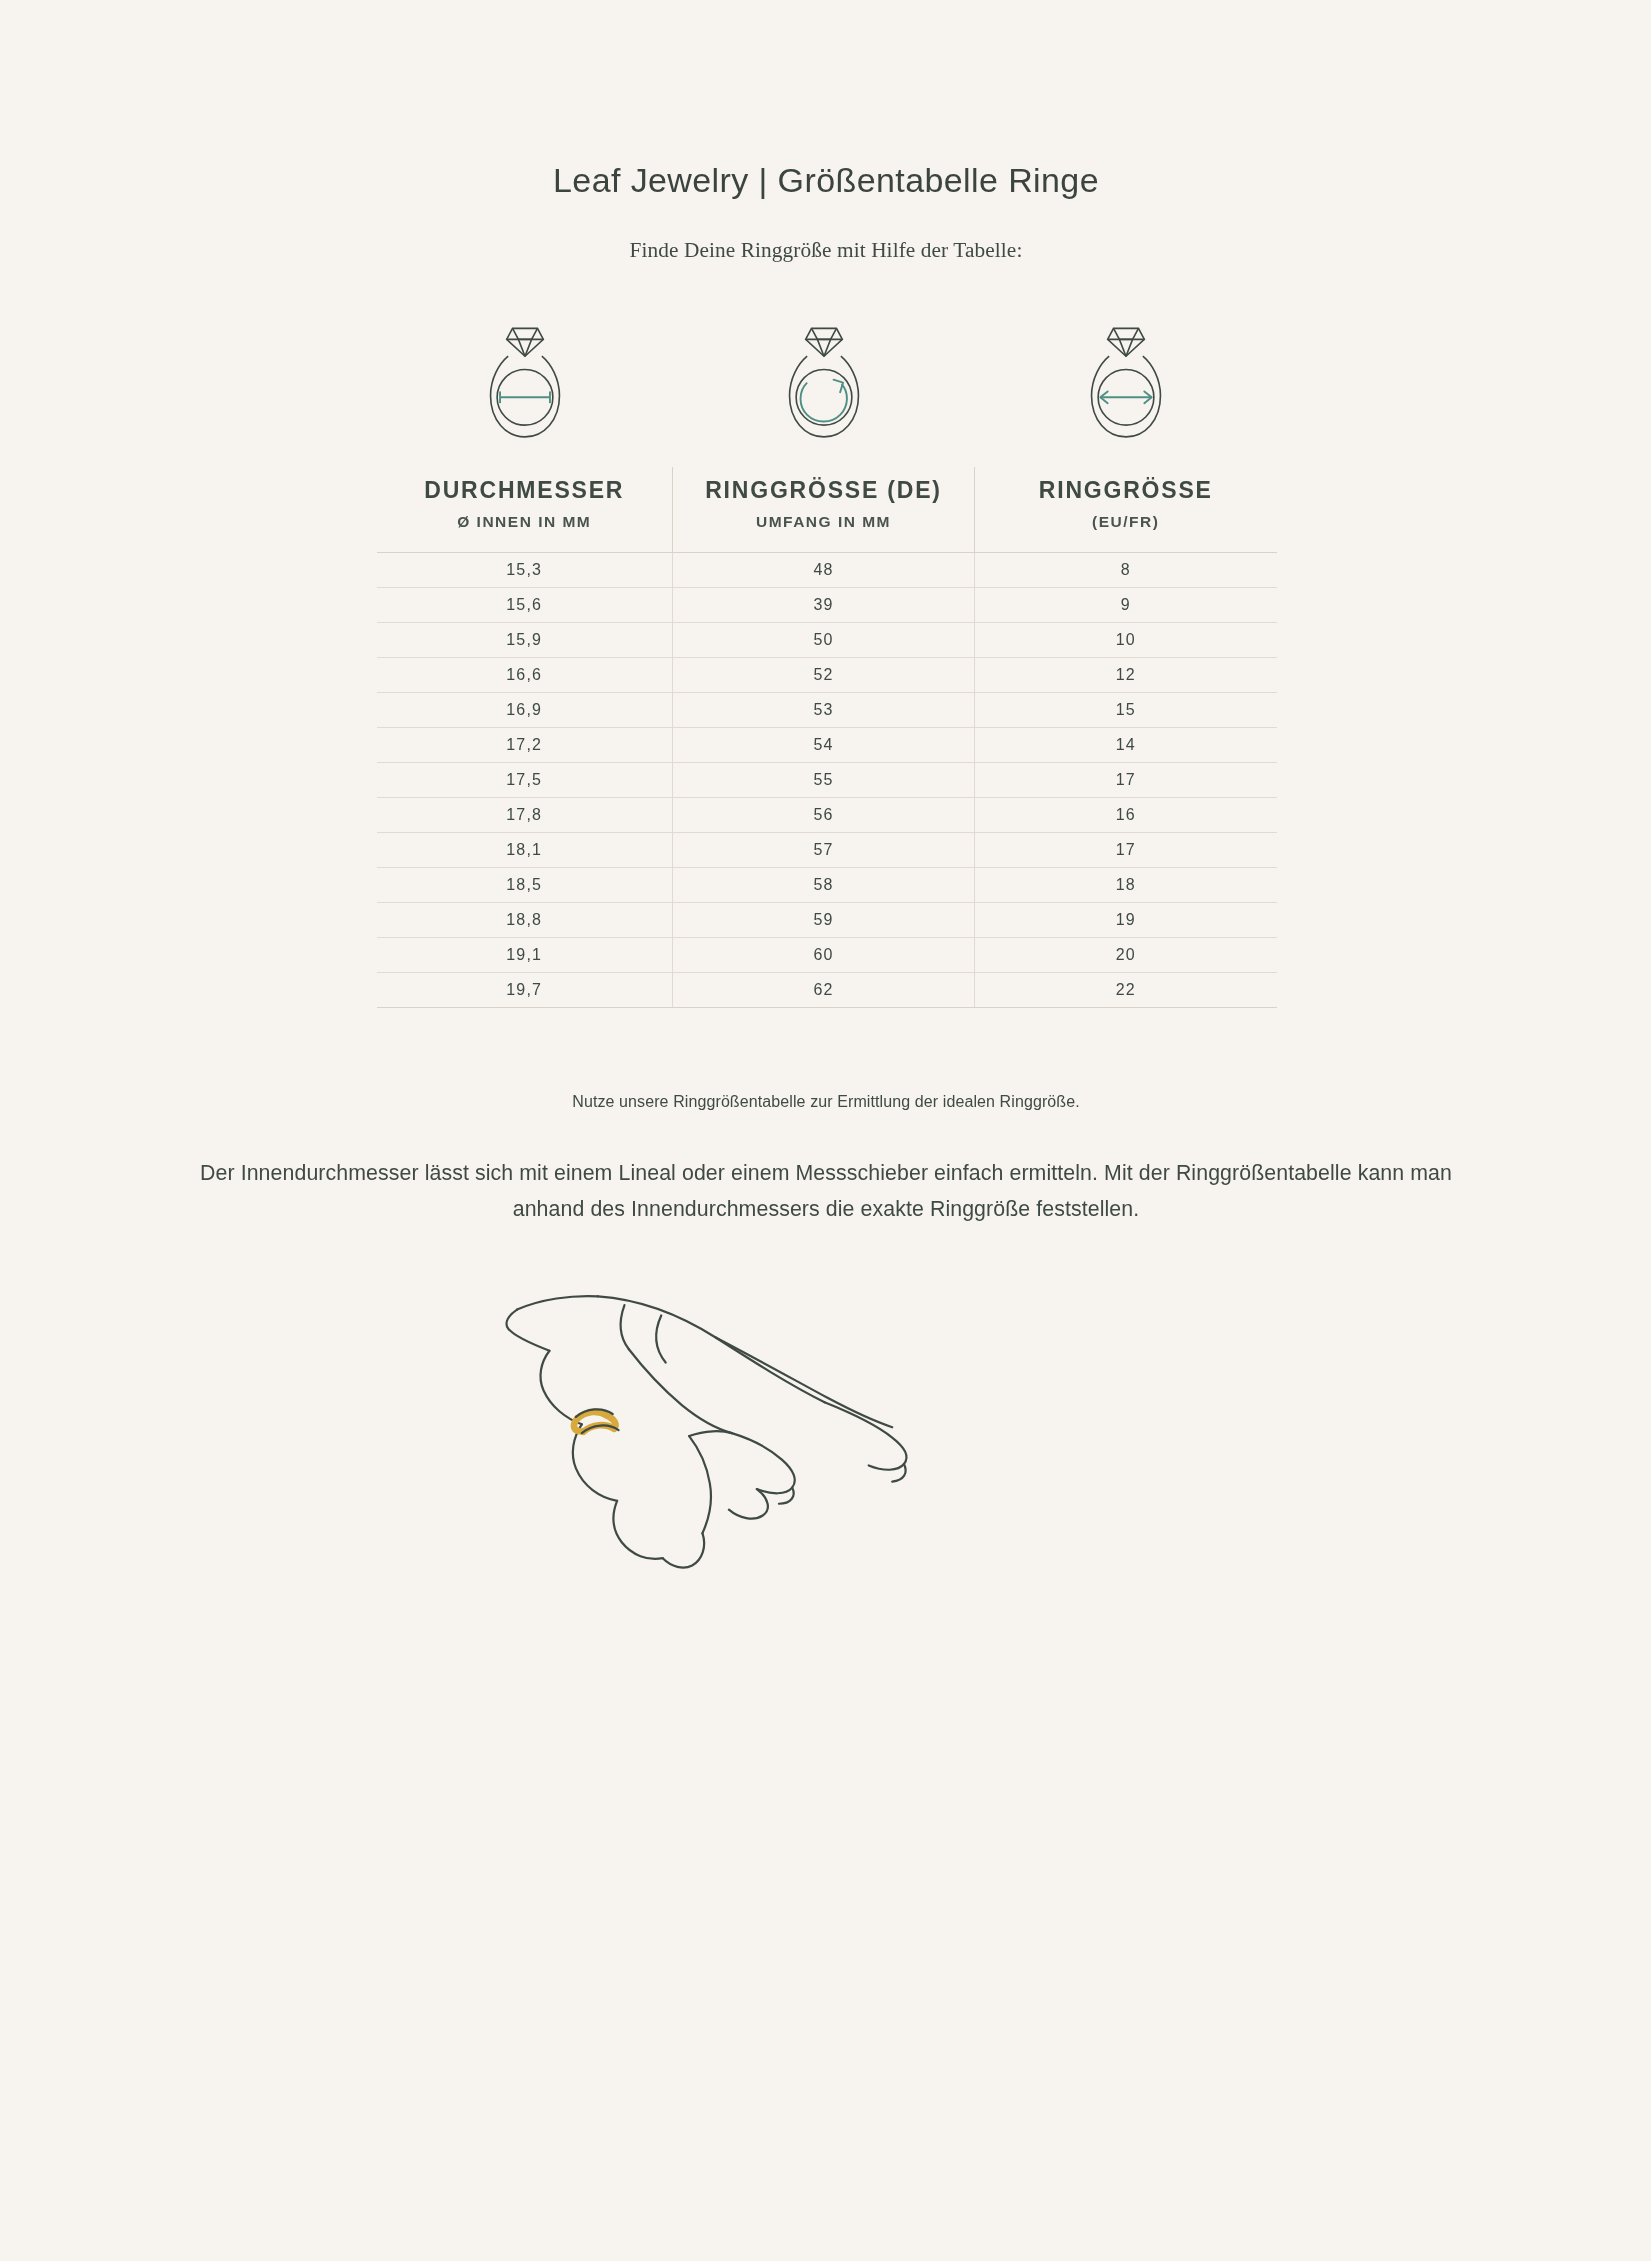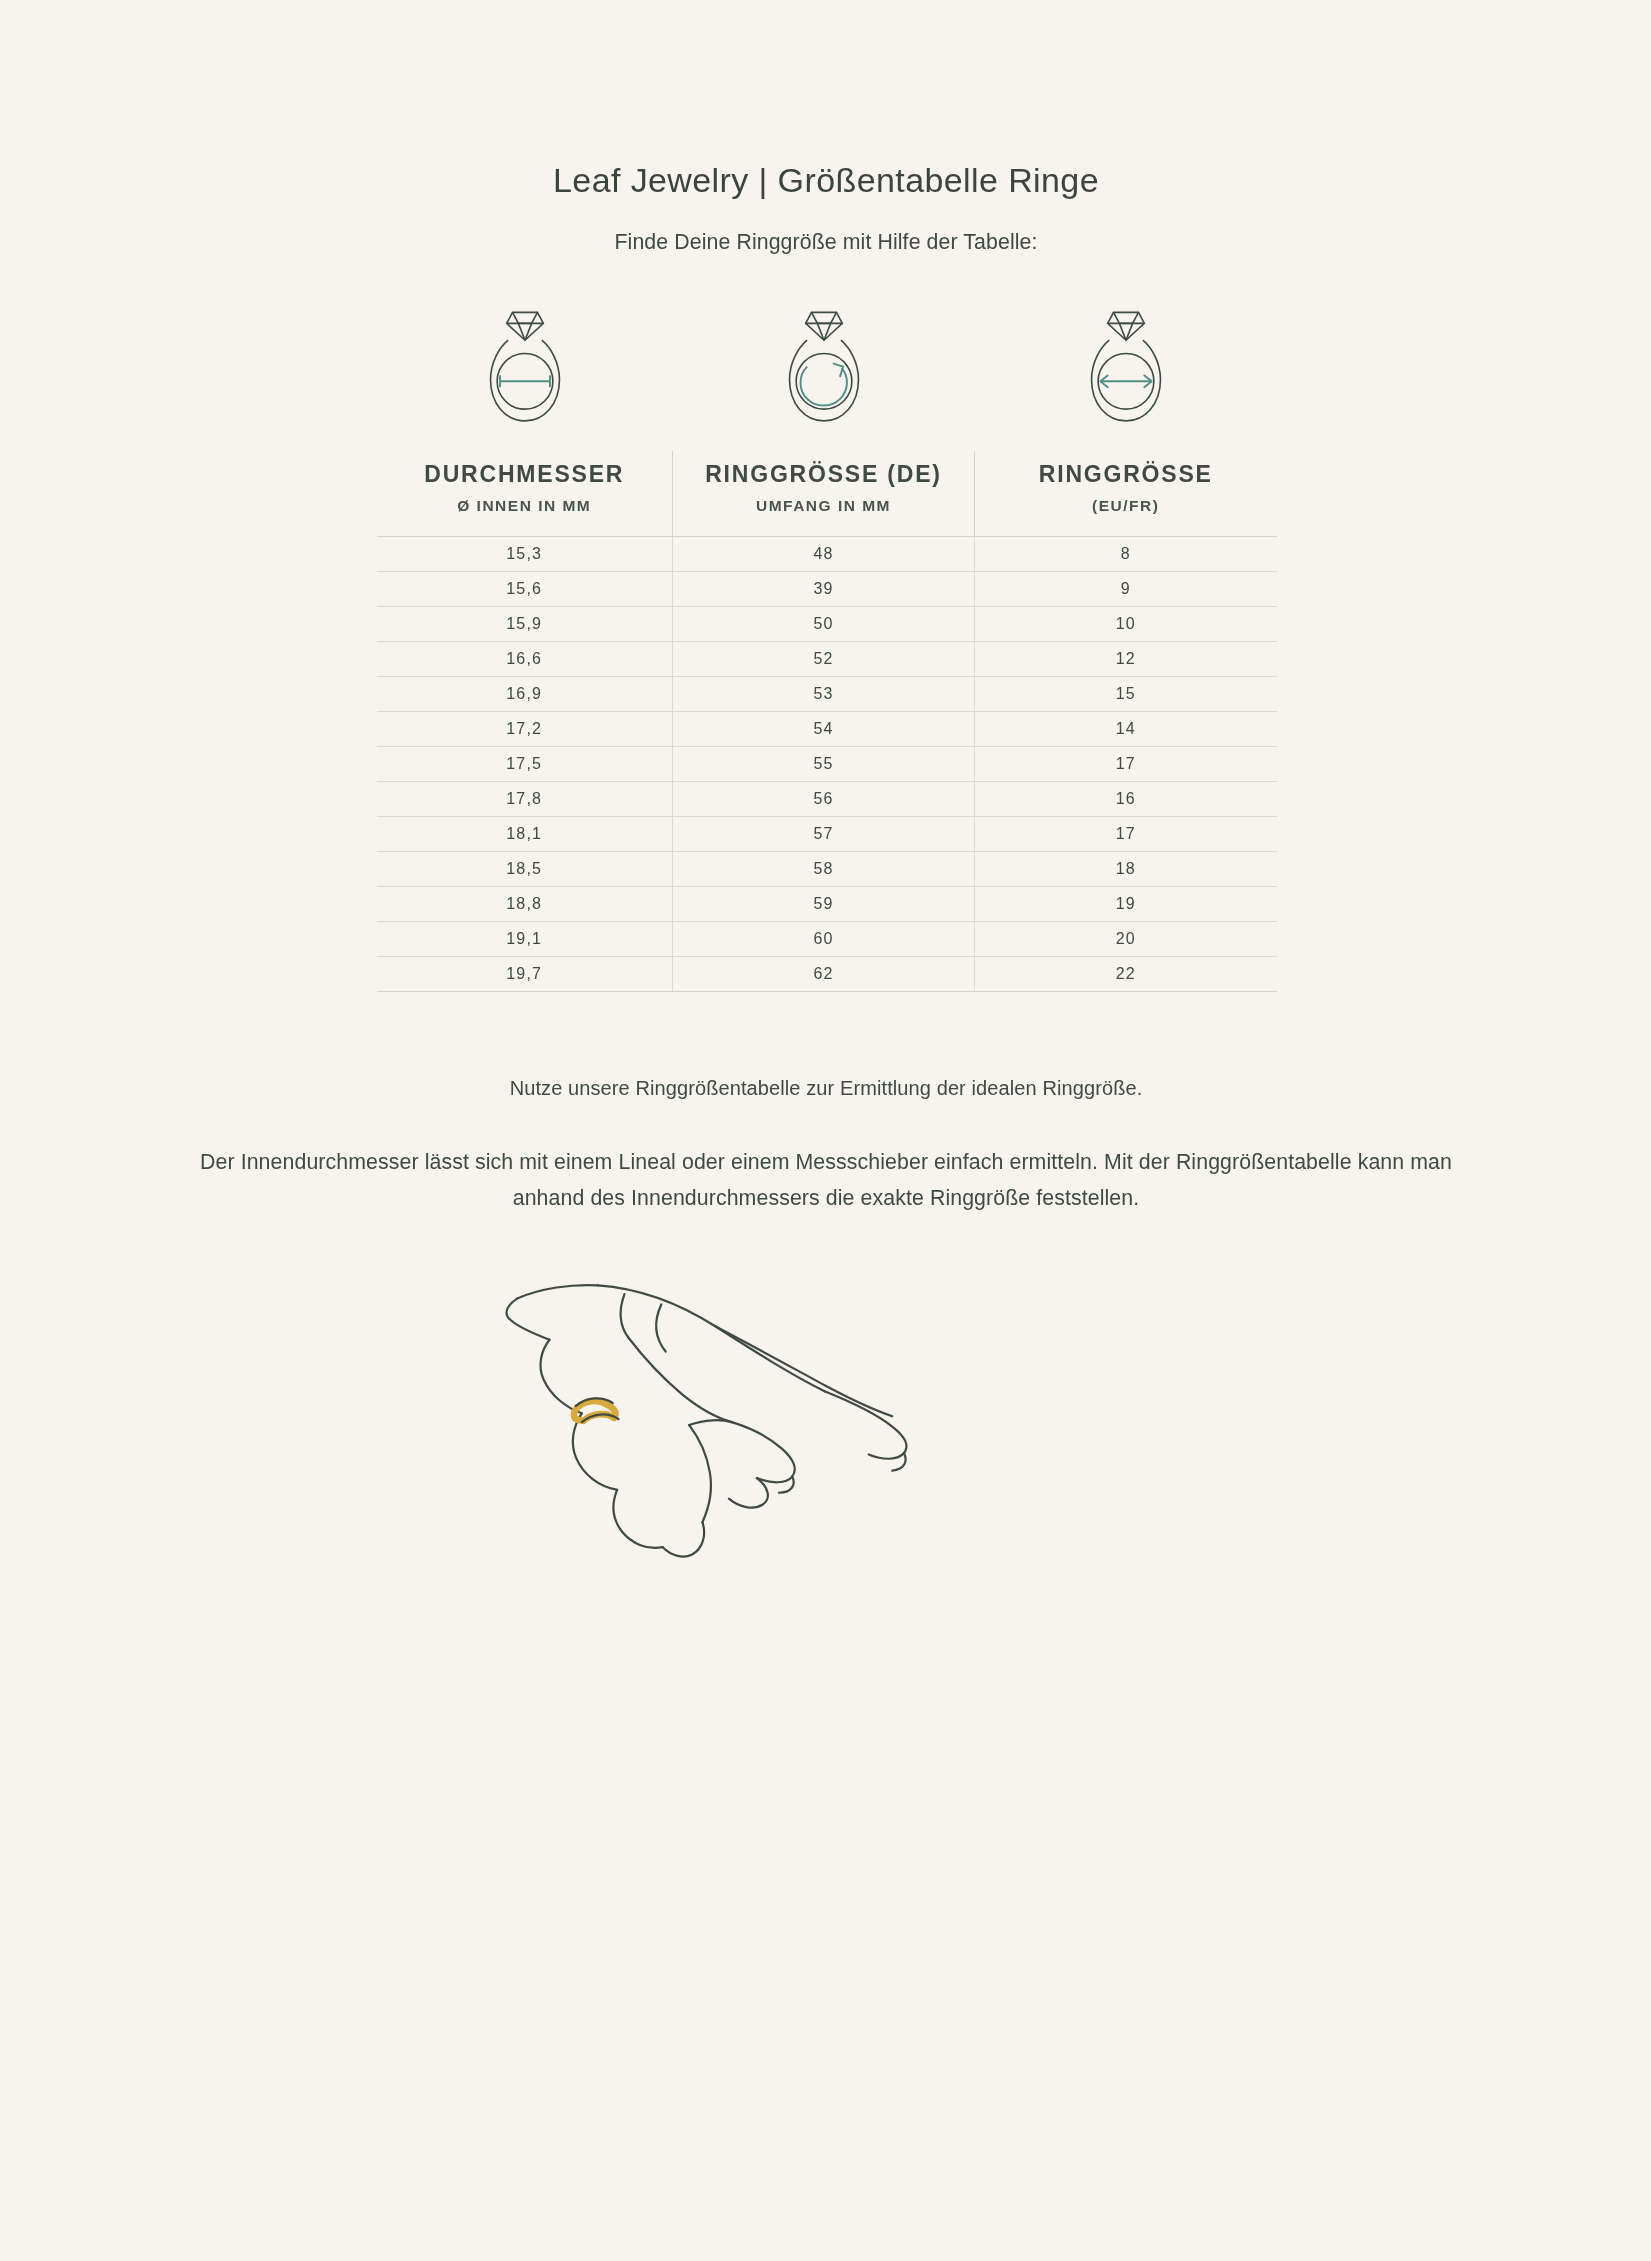--- a/index.html
+++ b/index.html
@@ -31,23 +31,24 @@
     color: #3b443f;
     margin: 0;
     padding-top: 160px;
     line-height: 1.2;
   }
   .subtitle {
     text-align: center;
     font-size: 21.3px;
     font-weight: 400;
     color: #3f4a44;
-    margin: 0;
+    margin: 8px;
     padding-top: 29.4px;
     letter-spacing: 0.1px;
+    font-family: Liberation Serif, serif;
   }
 
   
   .table-wrap {
     width: 899px;
     margin: 0 auto;
     padding-top: 44px;
   }
   table.size-table {
     width: 100%;
@@ -95,21 +96,21 @@
     padding: 8px 4.4px 8px 4.4px;
     border-bottom: 0.7px solid #e0dad2;
     border-right: 0.7px solid #e0dad2;
   }
   td.data:last-child { border-right: none; }
   tr.last-row td.data { border-bottom: 0.7px solid #d9d2c9; }
 
   
   .lead {
     text-align: center;
-    font-size: 20px;
+    font-size: 16px;
     color: #3f4a44;
     margin: 0;
     padding-top: 85px;
     letter-spacing: 0.1px;
   }
   .para {
     text-align: center;
     font-size: 21.3px;
     color: #3f4a44;
     line-height: 1.72;

